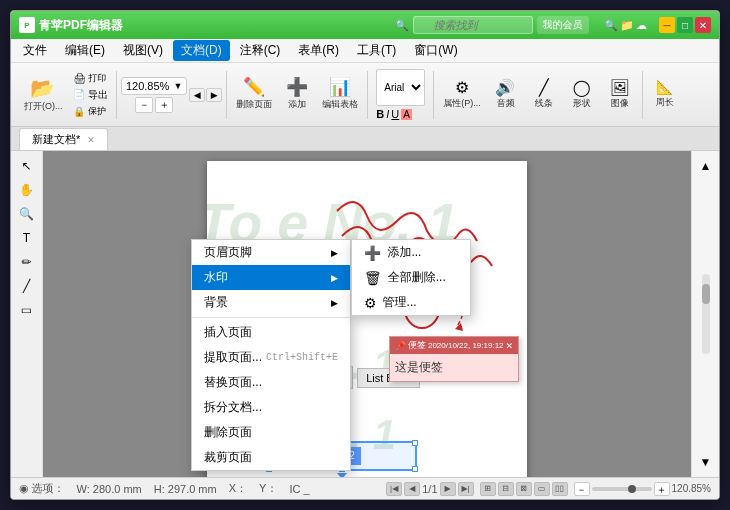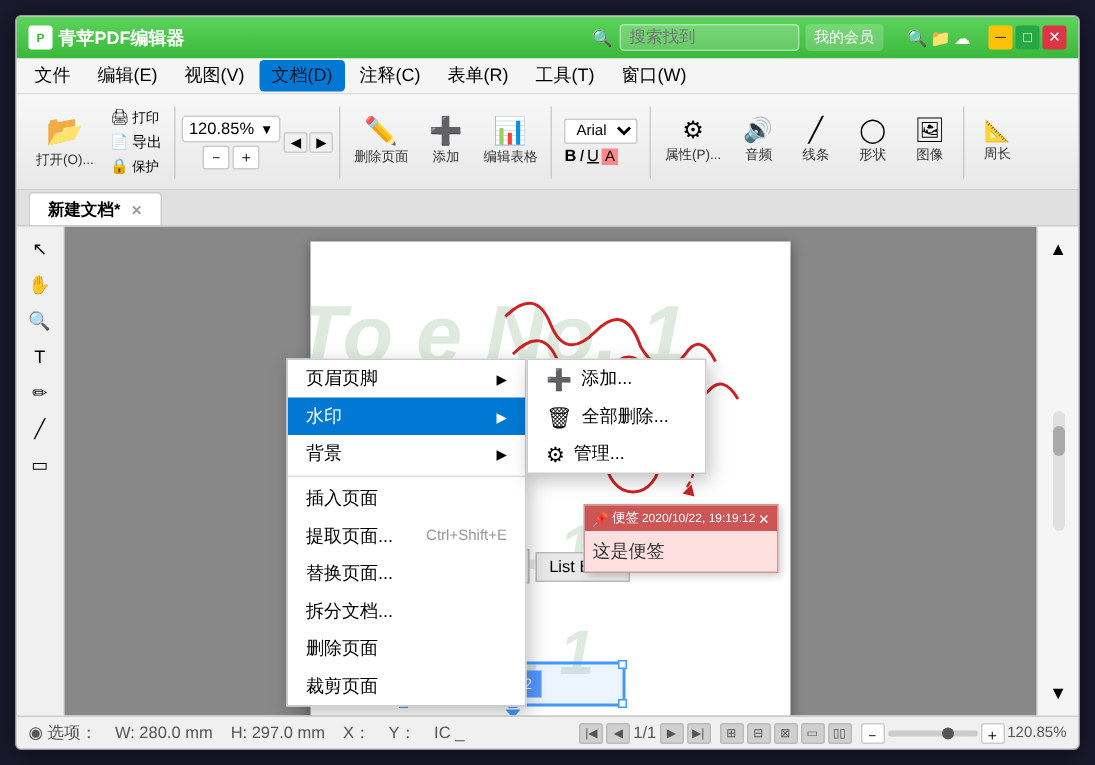--- a/index.html
+++ b/index.html
@@ -57,24 +57,25 @@
     .title-bar-search {
       display: flex;
       align-items: center;
       gap: 4px;
       margin-right: 8px;
     }
     .search-box {
       background: rgba(255,255,255,0.2);
       border: 1px solid rgba(255,255,255,0.4);
       border-radius: 3px;
-      padding: 2px 6px;
+      padding: 2px 20px;
       color: white;
       font-size: 11px;
       width: 120px;
+      font-style: italic;
     }
     .title-controls {
       display: flex;
       gap: 2px;
     }
     .title-btn {
       width: 16px;
       height: 16px;
       border: none;
       cursor: pointer;
@@ -104,21 +105,21 @@
       cursor: pointer;
       border-radius: 3px;
       white-space: nowrap;
     }
     .menu-item:hover, .menu-item.active {
       background: #0078d4;
       color: white;
     }
     .menu-item.active {
       background: #0078d4;
-      color: #0f172a;
+      color: #e5e5e5;
     }
     
     .toolbar {
       height: 64px;
       background: linear-gradient(to bottom, #f8f8f8, #e8e8e8);
       border-bottom: 1px solid #ccc;
       display: flex;
       align-items: center;
       padding: 4px 8px;
       gap: 4px;
@@ -151,21 +152,21 @@
       background: #f5f5f5;
       border: 1px solid #ccc;
       border-bottom: none;
       border-radius: 3px 3px 0 0;
       font-size: 11px;
       cursor: pointer;
       margin-right: 2px;
     }
     .tab.active {
       background: white;
-      font-weight: bold;
+      font-weight: normal;
     }
     .tab-close {
       margin-left: 4px;
       font-size: 9px;
       color: #999;
     }
     
     .main-content {
       flex: 1;
       display: flex;
@@ -381,21 +382,21 @@
     .dropdown-item.highlighted {
       background: #0078d4;
       color: white;
     }
     .dropdown-separator {
       height: 1px;
       background: #e0e0e0;
       margin: 2px 0;
     }
     .dropdown-item .arrow { font-size: 9px; }
-    .dropdown-item .shortcut { font-size: 10px; color: #999; }
+    .dropdown-item .shortcut { font-size: 10px; color: #999; font-family: Liberation Mono, monospace; }
     
     .sub-menu {
       position: absolute;
       top: 88px;
       left: 308px;
       background: white;
       border: 1px solid #ccc;
       box-shadow: 2px 4px 12px rgba(0,0,0,0.25);
       min-width: 120px;
       z-index: 101;
@@ -528,21 +529,21 @@
       gap: 2px;
       padding: 1px 4px;
       cursor: pointer;
       border-radius: 2px;
       font-size: 10px;
       white-space: nowrap;
     }
     .font-select {
       border: 1px solid #ccc;
       border-radius: 2px;
-      padding: 1px 3px;
+      padding: 11px 3px;
       font-size: 10px;
       background: white;
     }
   </style>
 </head>
 <body>
 
 <div class="app-window">
 
   <div class="title-bar">

